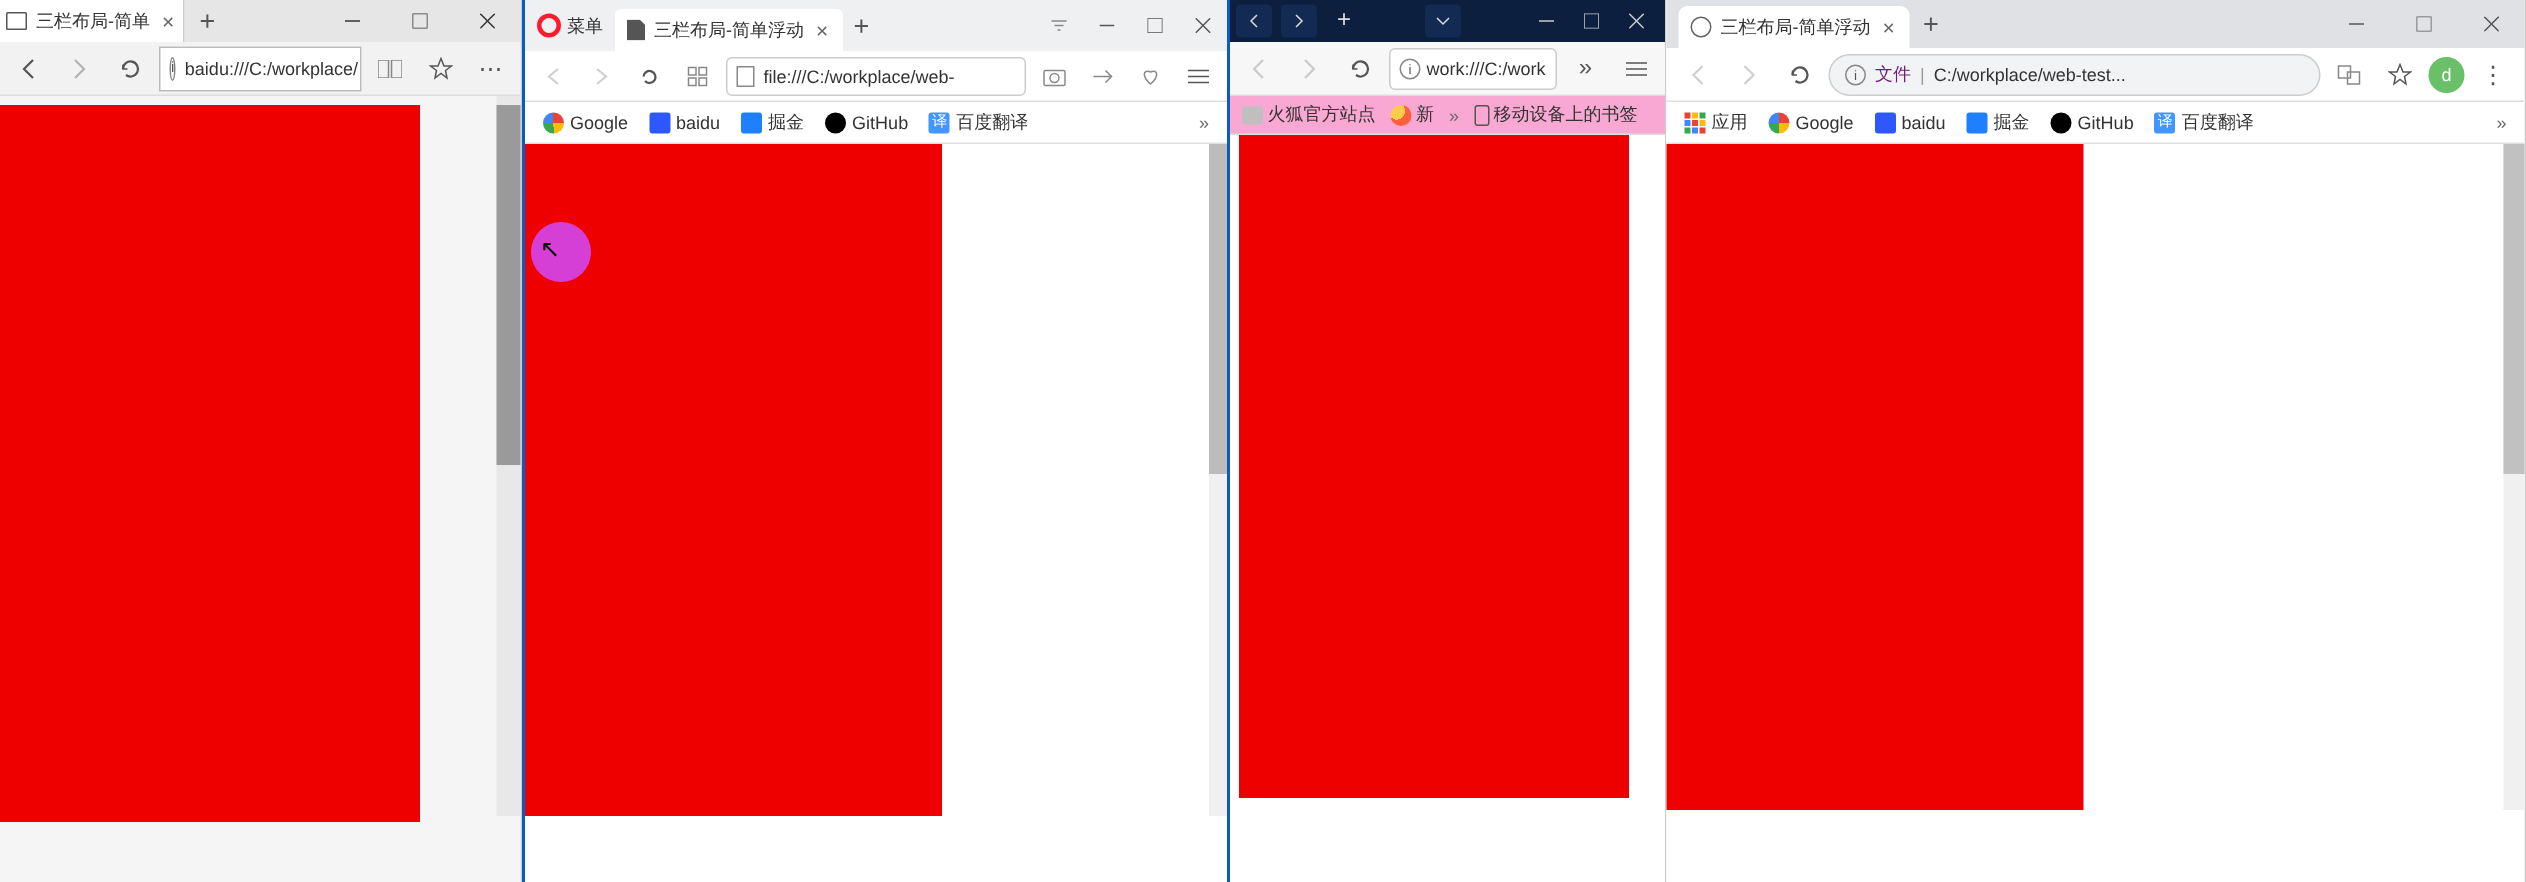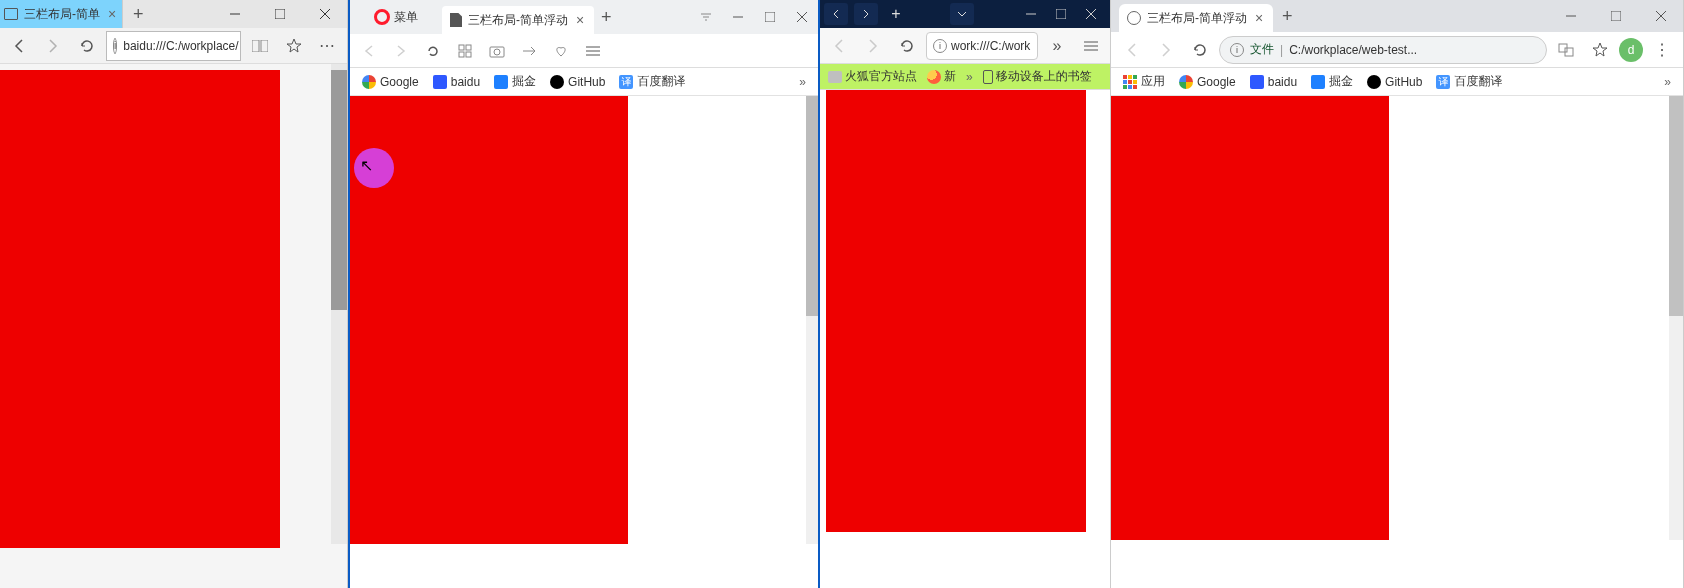--- a/index.html
+++ b/index.html
@@ -5,39 +5,39 @@
   * { box-sizing: border-box; margin: 0; padding: 0; font-family: "Segoe UI", Tahoma, sans-serif; }
   body { background: #fff; width: 1684px; height: 588px; overflow: hidden; display: flex; }
   .browser { height: 588px; position: relative; background: #fff; border-right: 1px solid #ccc; }
   .edge { width: 348px; }
   .opera { width: 472px; border-left: 2px solid #0a5bc4; border-right: 2px solid #0a5bc4; }
   .firefox { width: 291px; }
   .chrome { width: 573px; }
 
   
   .edge .titlebar { height: 28px; background: #e6e6e6; display: flex; align-items: center; }
-  .edge .tab { display: flex; align-items: center; gap: 6px; padding: 0 4px; height: 28px; background: #7dd3fc; border-right: 1px solid #ccc; font-size: 12px; color: #333; max-width: 130px; }
+  .edge .tab { display: flex; align-items: center; gap: 6px; padding: 0 4px; height: 28px; background: #ffffff; border-right: 1px solid #ccc; font-size: 12px; color: #333; max-width: 130px; }
   .edge .tab-icon { width: 14px; height: 12px; border: 1px solid #555; border-radius: 1px; }
   .edge .tab-close { font-size: 14px; color: #666; cursor: pointer; padding: 0 2px; }
   .edge .new-tab { width: 30px; height: 28px; display: flex; align-items: center; justify-content: center; color: #555; font-size: 18px; cursor: pointer; }
   .edge .wincontrols { margin-left: auto; display: flex; }
   .edge .wincontrols .wbtn { width: 45px; height: 28px; display: flex; align-items: center; justify-content: center; font-size: 12px; cursor: pointer; color:#333; }
   .edge .wincontrols .wbtn svg { display:block; }
   .edge .addrbar { height: 36px; background: #f2f2f2; display: flex; align-items: center; gap: 4px; padding: 0 4px; border-bottom: 1px solid #ddd; }
   .edge .ibtn { width: 30px; height: 30px; display: flex; align-items: center; justify-content: center; color: #555; cursor: pointer; }
   .edge .urlbox { flex: 1; height: 30px; border: 1px solid #bbb; background: #fff; display: flex; align-items: center; padding: 0 6px; font-size: 12px; color: #333; overflow: hidden; white-space: nowrap; }
   .edge .urlbox .info { width: 16px; height: 16px; border: 1px solid #888; border-radius: 50%; display: flex; align-items: center; justify-content: center; font-size: 10px; color:#555; margin-right:6px; }
   .edge .content { position: relative; height: calc(100% - 64px); background: #f5f5f5; }
   .edge .redbox { position:absolute; left:0; top:6px; width:280px; height:478px; background:#e00; }
   .edge .scrolltrack { position:absolute; right:0; top:0; width:16px; height:480px; background:#e8e8e8; }
   .edge .scrollthumb { position:absolute; right:0; top:6px; width:16px; height:240px; background:#9a9a9a; }
 
   
   .opera .titlebar { height: 34px; background: #eef0f2; display: flex; align-items: center; }
-  .opera .menu-btn { display:flex; align-items:center; gap:4px; padding:0 24px; height:34px; cursor:pointer; font-size:12px; color:#333; }
+  .opera .menu-btn { display:flex; align-items:center; gap:4px; padding:0 8px; height:34px; cursor:pointer; font-size:12px; color:#333; }
   .opera .menu-btn .ologo { width:16px; height:16px; border-radius:50%; border:3px solid #ff1b2d; }
   .opera .tab { display:flex; align-items:center; gap:6px; height:28px; background:#fff; border-radius:4px 4px 0 0; padding:0 8px; margin-top:6px; font-size:12px; color:#333; max-width:180px; }
   .opera .tab .doc-icon { width:12px; height:14px; background:#555; clip-path: polygon(0 0, 70% 0, 100% 25%, 100% 100%, 0 100%); }
   .opera .tab-close { font-size:14px; color:#666; cursor:pointer; padding:0 2px; }
   .opera .new-tab { width:24px; height:24px; display:flex; align-items:center; justify-content:center; color:#555; font-size:18px; cursor:pointer; }
   .opera .wincontrols { margin-left:auto; display:flex; align-items:center; }
   .opera .wincontrols .wbtn { width:32px; height:28px; display:flex; align-items:center; justify-content:center; color:#555; cursor:pointer; }
   .opera .addrbar { height:34px; background:#fff; display:flex; align-items:center; gap:6px; padding:0 6px; border-bottom:1px solid #ddd; }
   .opera .ibtn { width:26px; height:26px; display:flex; align-items:center; justify-content:center; color:#555; cursor:pointer; }
   .opera .urlbox { flex:1; height:26px; border:1px solid #ccc; border-radius:4px; background:#fff; display:flex; align-items:center; padding:0 6px; font-size:12px; color:#333; overflow:hidden; white-space:nowrap; }
@@ -60,21 +60,21 @@
   
   .firefox .titlebar { height:28px; background:#0c1f3f; display:flex; align-items:center; padding:0 4px; gap:6px; }
   .firefox .titlebar .navchip { width:24px; height:22px; background:#132a52; border-radius:3px; display:flex; align-items:center; justify-content:center; color:#ddd; cursor:pointer; font-size:12px; }
   .firefox .titlebar .plus { width:24px; height:22px; color:#ddd; display:flex; align-items:center; justify-content:center; cursor:pointer; font-size:16px; }
   .firefox .wincontrols { margin-left:auto; display:flex; }
   .firefox .wincontrols .wbtn { width:30px; height:24px; display:flex; align-items:center; justify-content:center; color:#ccc; cursor:pointer; }
   .firefox .addrbar { height:36px; background:#f7f7f7; display:flex; align-items:center; gap:4px; padding:0 4px; border-bottom:1px solid #ddd; }
   .firefox .ibtn { width:30px; height:30px; display:flex; align-items:center; justify-content:center; color:#555; cursor:pointer; }
   .firefox .urlbox { flex:1; height:28px; border:1px solid #ccc; border-radius:4px; background:#fff; display:flex; align-items:center; padding:0 6px; font-size:12px; color:#333; overflow:hidden; white-space:nowrap; }
   .firefox .urlbox .info { width:14px; height:14px; border:1px solid #888; border-radius:50%; display:flex; align-items:center; justify-content:center; font-size:9px; color:#555; margin-right:4px; }
-  .firefox .bmbar { height:26px; background:#bef264; display:flex; align-items:center; gap:10px; padding:0 8px; border-bottom:1px solid #ddd; font-size:12px; }
+  .firefox .bmbar { height:26px; background:#f9a8d4; display:flex; align-items:center; gap:10px; padding:0 8px; border-bottom:1px solid #ddd; font-size:12px; }
   .firefox .bm { display:flex; align-items:center; gap:3px; color:#333; cursor:pointer; white-space:nowrap; }
   .firefox .bm .fldr { width:14px; height:12px; background:#bfbfbf; border-radius:2px; }
   .firefox .bm .fxic { width:14px; height:14px; border-radius:50%; background: radial-gradient(circle at 30% 30%, #ffcb4c 0 40%, #ff5f3c 40% 100%); }
   .firefox .bm .mob { width:10px; height:14px; border:1px solid #555; border-radius:2px; }
   .firefox .content { position:relative; height:calc(100% - 90px); background:#fff; }
   .firefox .redbox { position:absolute; left:6px; top:0; width:260px; height:442px; background:#e00; }
 
   
   .chrome .titlebar { height:32px; background:#dfe1e5; display:flex; align-items:center; }
   .chrome .tab { display:flex; align-items:center; gap:6px; height:28px; background:#fff; border-radius:6px 6px 0 0; padding:0 8px; margin:4px 0 0 8px; font-size:12px; color:#333; max-width:210px; }
@@ -234,20 +234,24 @@
         </svg>
       </div>
     <div class="ibtn">
         <svg width="14" height="14">
           <rect x="1" y="1" width="5" height="5" fill="none" stroke="#888"></rect>
           <rect x="8" y="1" width="5" height="5" fill="none" stroke="#888"></rect>
           <rect x="1" y="8" width="5" height="5" fill="none" stroke="#888"></rect>
           <rect x="8" y="8" width="5" height="5" fill="none" stroke="#888"></rect>
         </svg>
       </div>
+    <div class="urlbox">
+      <span style="width:12px;height:14px;border:1px solid #888;margin-right:6px"></span>
+      <span>file:///C:/workplace/web-</span>
+    </div>
     <div class="ibtn">
         <svg width="16" height="14">
           <rect x="1" y="3" width="14" height="10" rx="1" fill="none" stroke="#888"></rect>
           <circle cx="8" cy="8" r="3" fill="none" stroke="#888"></circle>
         </svg>
       </div>
     <div class="ibtn">
         <svg width="14" height="14">
           <path d="M1 7 L13 7 M9 3 L13 7 L9 11" fill="none" stroke="#888"></path>
         </svg>
@@ -423,21 +427,21 @@
         </svg>
       </div>
     <div class="ibtn">
         <svg width="16" height="16">
           <path d="M3 8 A5 5 0 1 1 5 12" fill="none" stroke="#555" stroke-width="1.5"></path>
           <path d="M3 5 L3 8 L6 8" fill="none" stroke="#555"></path>
         </svg>
       </div>
     <div class="urlbox">
       <span class="info">i</span>
-      <span style="color:#14532d">文件</span>
+      <span style="color:#701a75">文件</span>
       <span style="color:#999">|</span>
       <span>C:/workplace/web-test...</span>
     </div>
     <div class="ibtn">
         <svg width="16" height="14">
           <rect x="1" y="1" width="8" height="8" fill="none" stroke="#888"></rect>
           <rect x="7" y="5" width="8" height="8" fill="none" stroke="#888"></rect>
         </svg>
       </div>
     <div class="ibtn">

